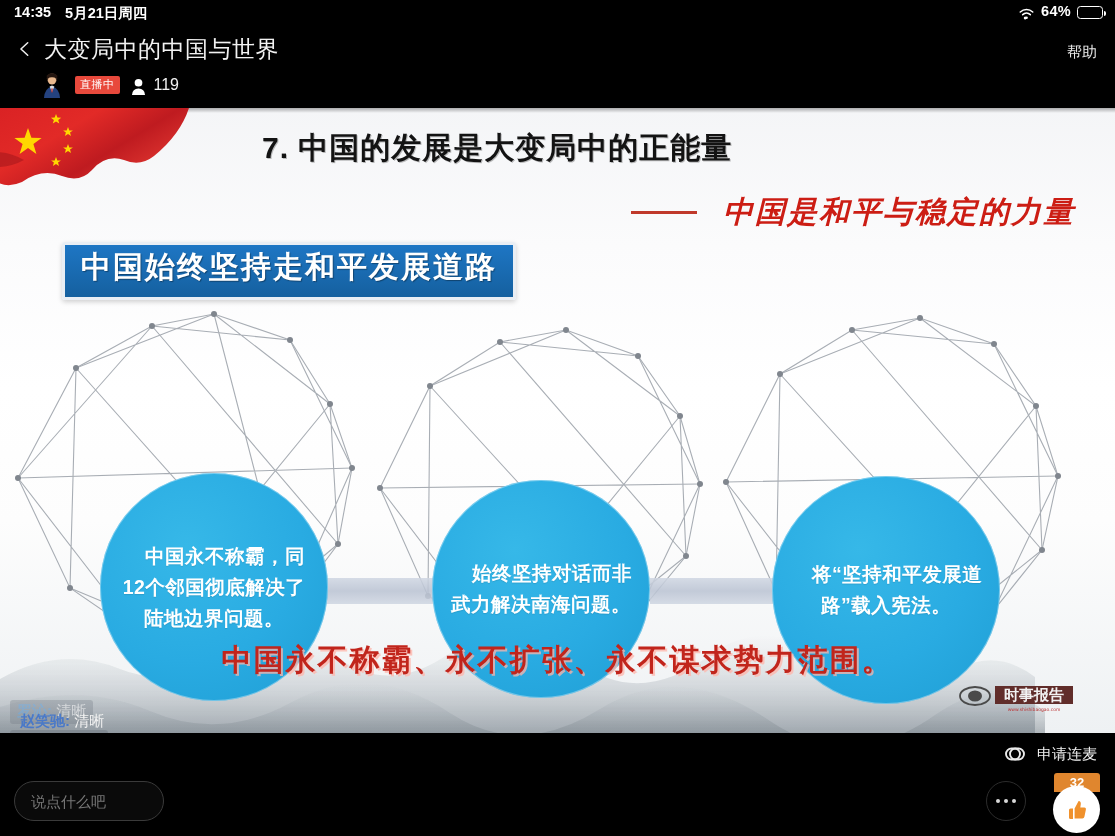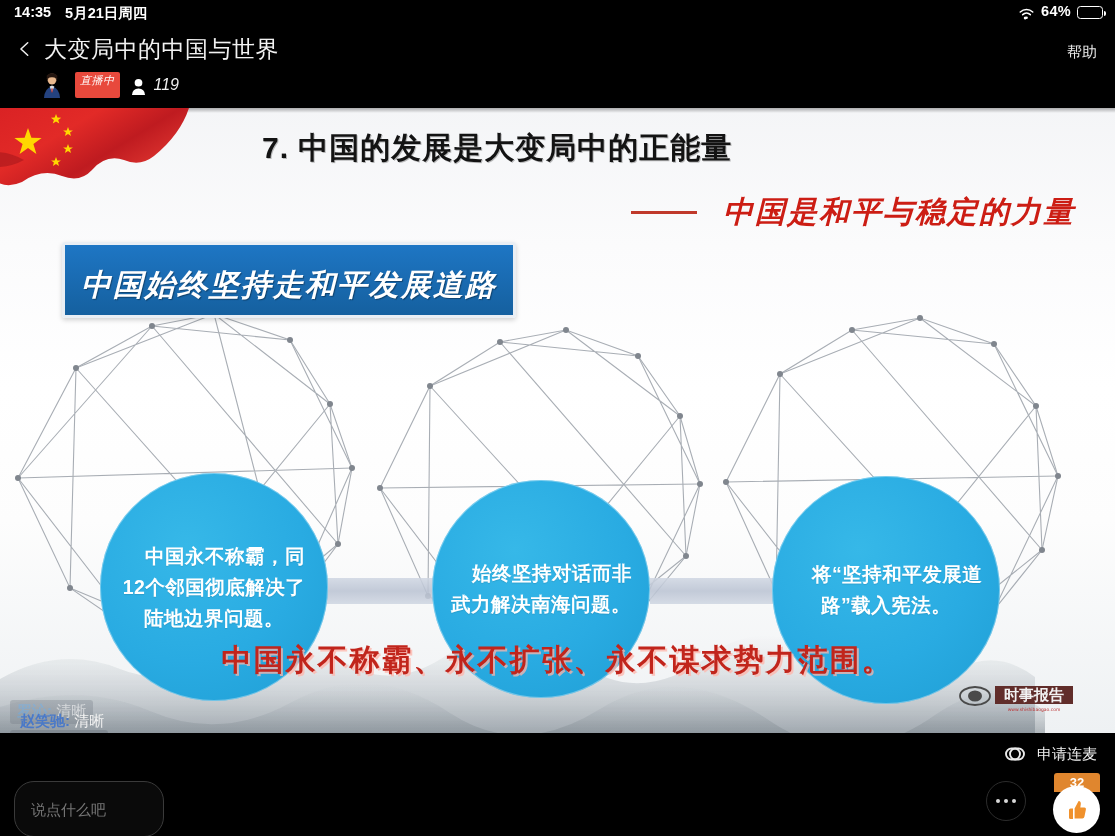--- a/index.html
+++ b/index.html
@@ -38,21 +38,21 @@
     cursor: pointer;
   }
   .room-title {
     position: absolute; left: 44px; top: 8px;
     color: #f2f2f2; font-size: 23px; letter-spacing: .5px;
   }
   .help-btn {
     position: absolute; right: 18px; top: 17px;
     color: #e8e8e8; font-size: 15px; cursor: pointer;
   }
-  .meta-row { position: absolute; left: 40px; top: 46px; display: flex; gap: 11px; font-style: italic; }
+  .meta-row { position: absolute; left: 40px; top: 46px; display: flex; align-items: center; gap: 11px; }
   .avatar {
     width: 24px; height: 26px; position: relative; overflow: hidden;
   }
   .live-badge {
     background: #e8493c; color: #fff; font-size: 11px; line-height: 15px;
     padding: 1px 5px 2px; border-radius: 2px; letter-spacing: .5px;
   }
   .viewers { display: flex; align-items: center; gap: 8px; }
   .person-icon { width: 15px; height: 17px; position: relative; top: 1px; }
   .viewer-count { color: #f0f0f0; font-size: 16px; }
@@ -107,23 +107,22 @@
   }
   .sub-dash { width: 66px; height: 3px; background: #c0392b; }
   .sub-text {
     color: #cc1d14; font-size: 30px; font-weight: bold;
     font-family: "DejaVu Serif", serif; font-style: italic; letter-spacing: 2px; margin-left: 8px;
   }
   .blue-banner {
     position: absolute; left: 62px; top: 134px;
     background: linear-gradient(180deg,#1e76c4,#15609f);
     border: 3px solid #e9eef4; border-radius: 3px;
-    padding: 20px 16px 9px;
+    padding: 2px 16px 9px;
     box-shadow: 0 2px 5px rgba(0,0,0,.18);
-    font-style: italic;
   }
   .blue-banner span {
     color: #fff; font-size: 30px; font-weight: bold; letter-spacing: 2px;
     text-shadow: 1px 1px 1px rgba(0,0,0,.35);
   }
   .slogan {
     position: absolute; left: 0; right: 0; top: 532px; text-align: center;
     font-size: 30px; font-weight: bold; letter-spacing: 2px;
     color: #c1251c;
     text-shadow: 2px 2px 0 rgba(255,180,170,.75);
@@ -147,21 +146,21 @@
 
   
   .bottombar { position: absolute; left: 0; top: 733px; width: 1115px; height: 103px; background: #000; }
   .mic-request {
     position: absolute; right: 18px; top: 8px; display: flex; align-items: center; gap: 9px;
     cursor: pointer;
   }
   .mic-icon { width: 26px; height: 26px; }
   .mic-label { color: #f0f0f0; font-size: 15px; }
   .msg-input {
-    position: absolute; left: 14px; top: 48px; width: 150px; height: 56px;
+    position: absolute; left: 14px; top: 48px; width: 150px; height: 40px;
     border: 1px solid #3a3a3a; border-radius: 20px; background: #0a0a0a;
     color: #84cc16; font-size: 15px; line-height: 38px; padding-left: 16px;
     outline: none;
   }
   .more-btn {
     position: absolute; left: 986px; top: 48px; width: 40px; height: 40px;
     border: 1px solid #2c2c2c; border-radius: 50%;
     display: flex; align-items: center; justify-content: center; gap: 4px;
     cursor: pointer;
   }

